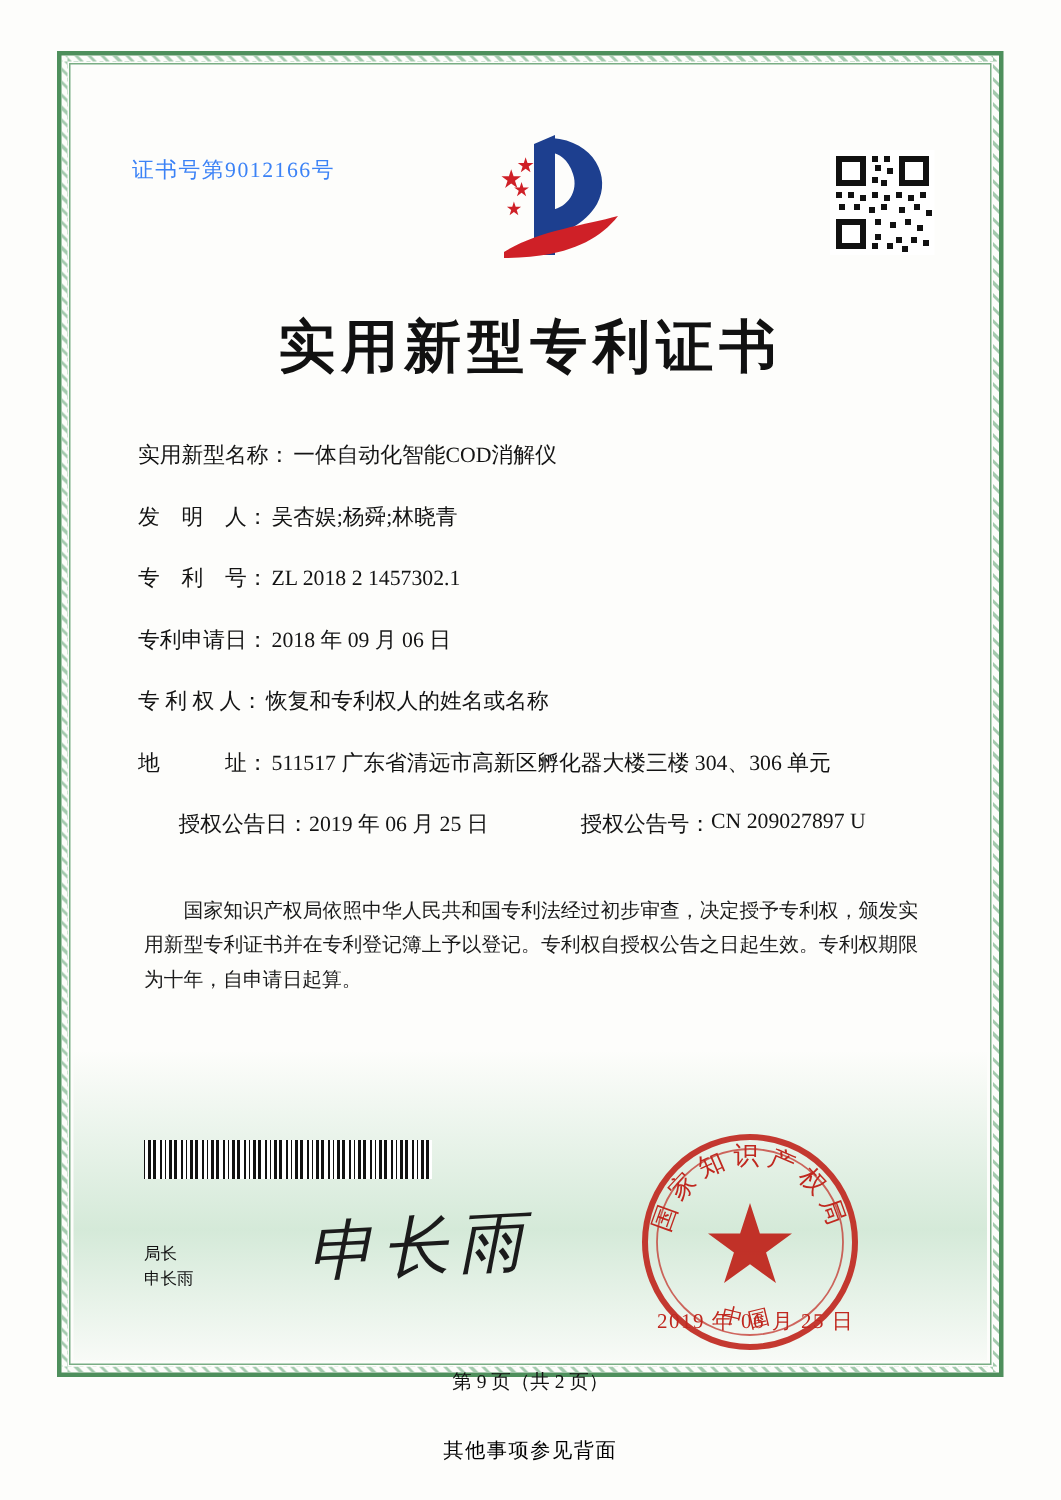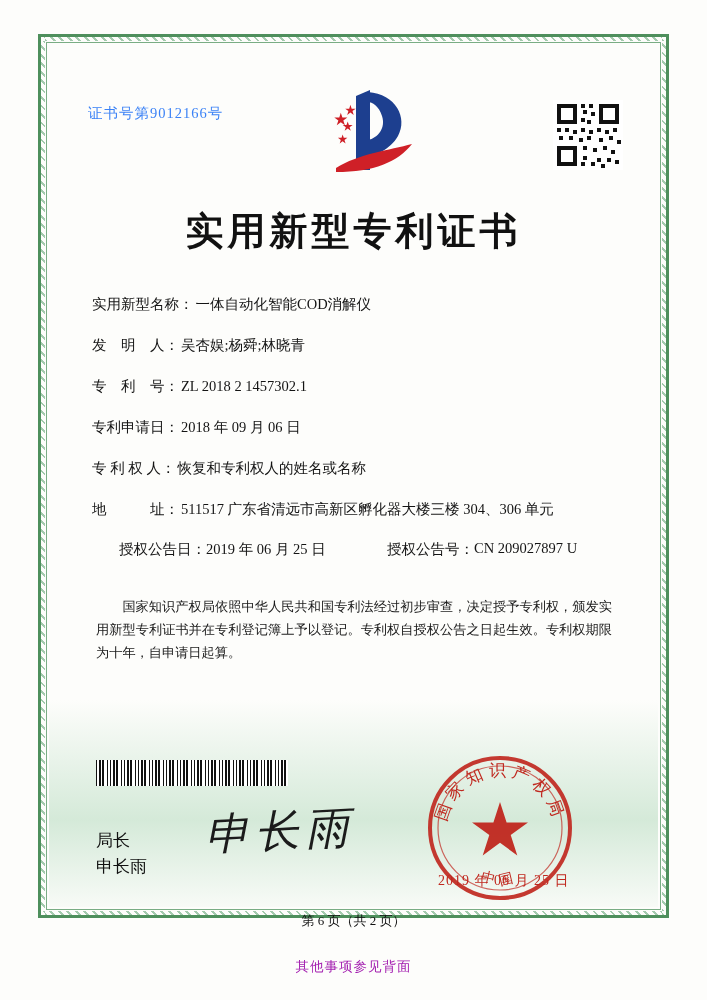--- a/index.html
+++ b/index.html
@@ -146,21 +146,21 @@
     left: 96px; top: 760px;
     width: 192px; height: 26px;
     background: repeating-linear-gradient(90deg,
       #111 0 1px, #fff 1px 3px, #111 3px 5px, #fff 5px 6px,
       #111 6px 8px, #fff 8px 11px, #111 11px 12px, #fff 12px 14px);
   }
 
   .sign-label {
     position: absolute;
     left: 96px; top: 828px;
-    font-size: 17px;
+    font-size: 11px;
     line-height: 1.55;
     color: #111;
   }
   .signature {
     position: absolute;
     left: 205px; top: 802px;
     font-size: 44px;
     font-family: "Liberation Serif", "DejaVu Serif", serif;
     font-style: italic;
     color: #1b1b1b;
@@ -187,21 +187,21 @@
     left: 0; right: 0; top: 912px;
     text-align: center;
     font-size: 13px;
     color: #111;
   }
   .footer-note {
     position: absolute;
     left: 0; right: 0; top: 958px;
     text-align: center;
     font-size: 13.5px;
-    color: #a21caf;
+    color: #000000;
     letter-spacing: 1px;
   }
 </style>
 </head>
 <body>
 
 <div class="page">
 
   <div class="frame-outer"></div>
   <div class="frame-pattern"></div>
@@ -333,15 +333,15 @@
       <text font-family="'Liberation Serif', serif" font-size="17" fill="#c0281f" letter-spacing="5">
         <textPath href="#sealArcTop" startOffset="50%" text-anchor="middle">国家知识产权局</textPath>
       </text>
       <text font-family="'Liberation Serif', serif" font-size="14" fill="#c0281f" letter-spacing="6">
         <textPath href="#sealArcBottom" startOffset="50%" text-anchor="middle">中国</textPath>
       </text>
     </svg>
   </div>
   <div class="seal-date">2019 年 06 月 25 日</div>
 
-  <div class="page-no">第 6 页（共 2 页）</div>
+  <div class="page-no">第 9 页（共 2 页）</div>
   <div class="footer-note">其他事项参见背面</div>
 </div>
 
 </body></html>

